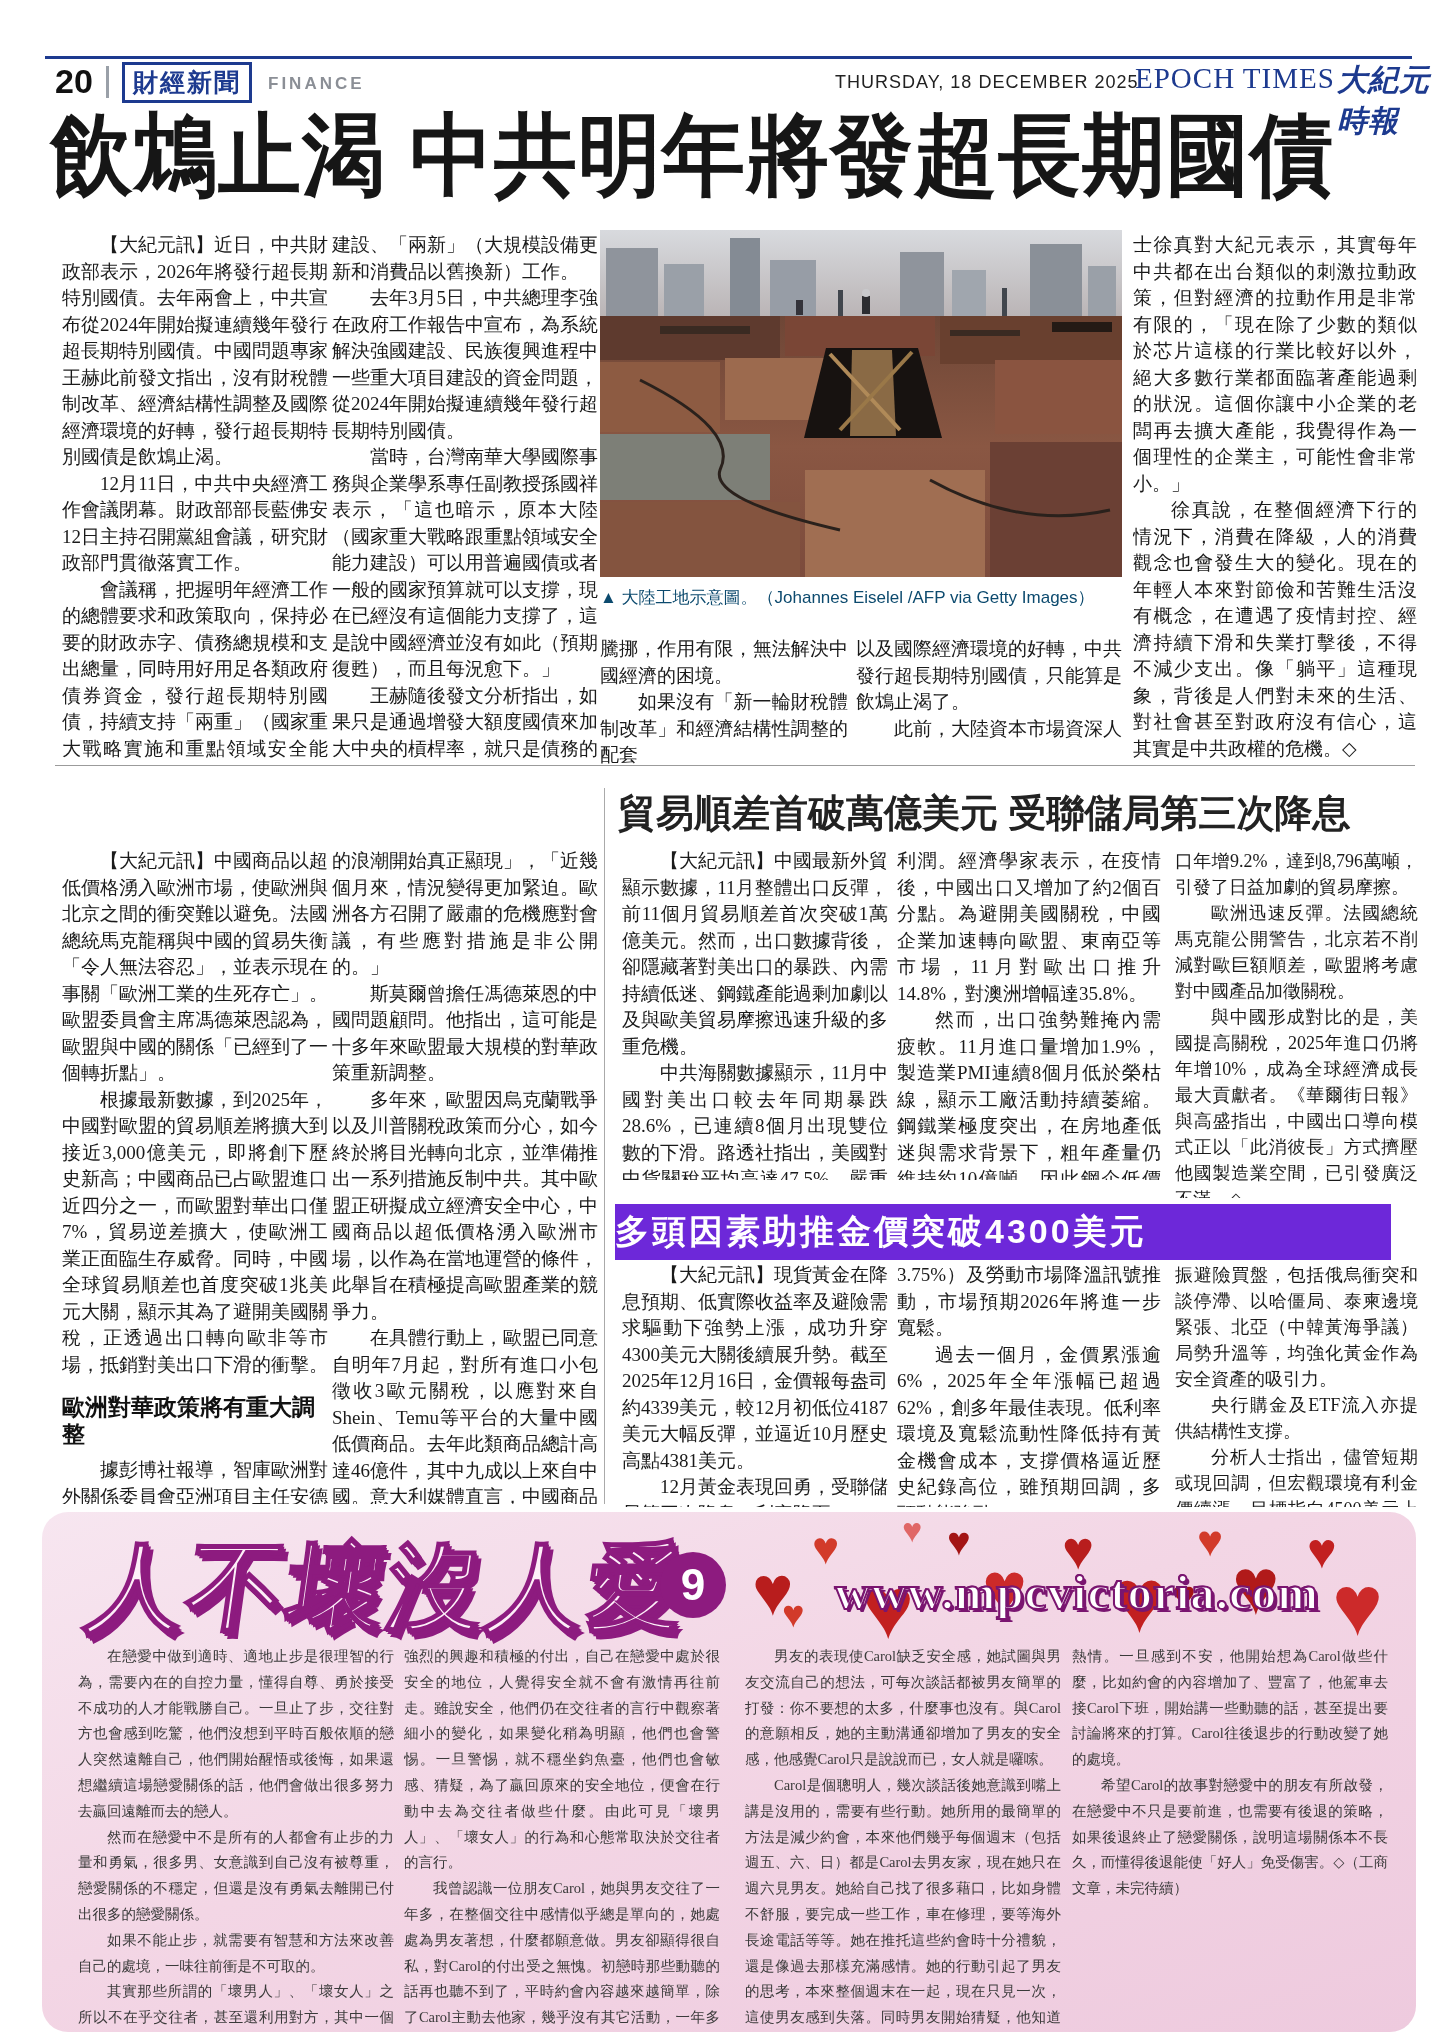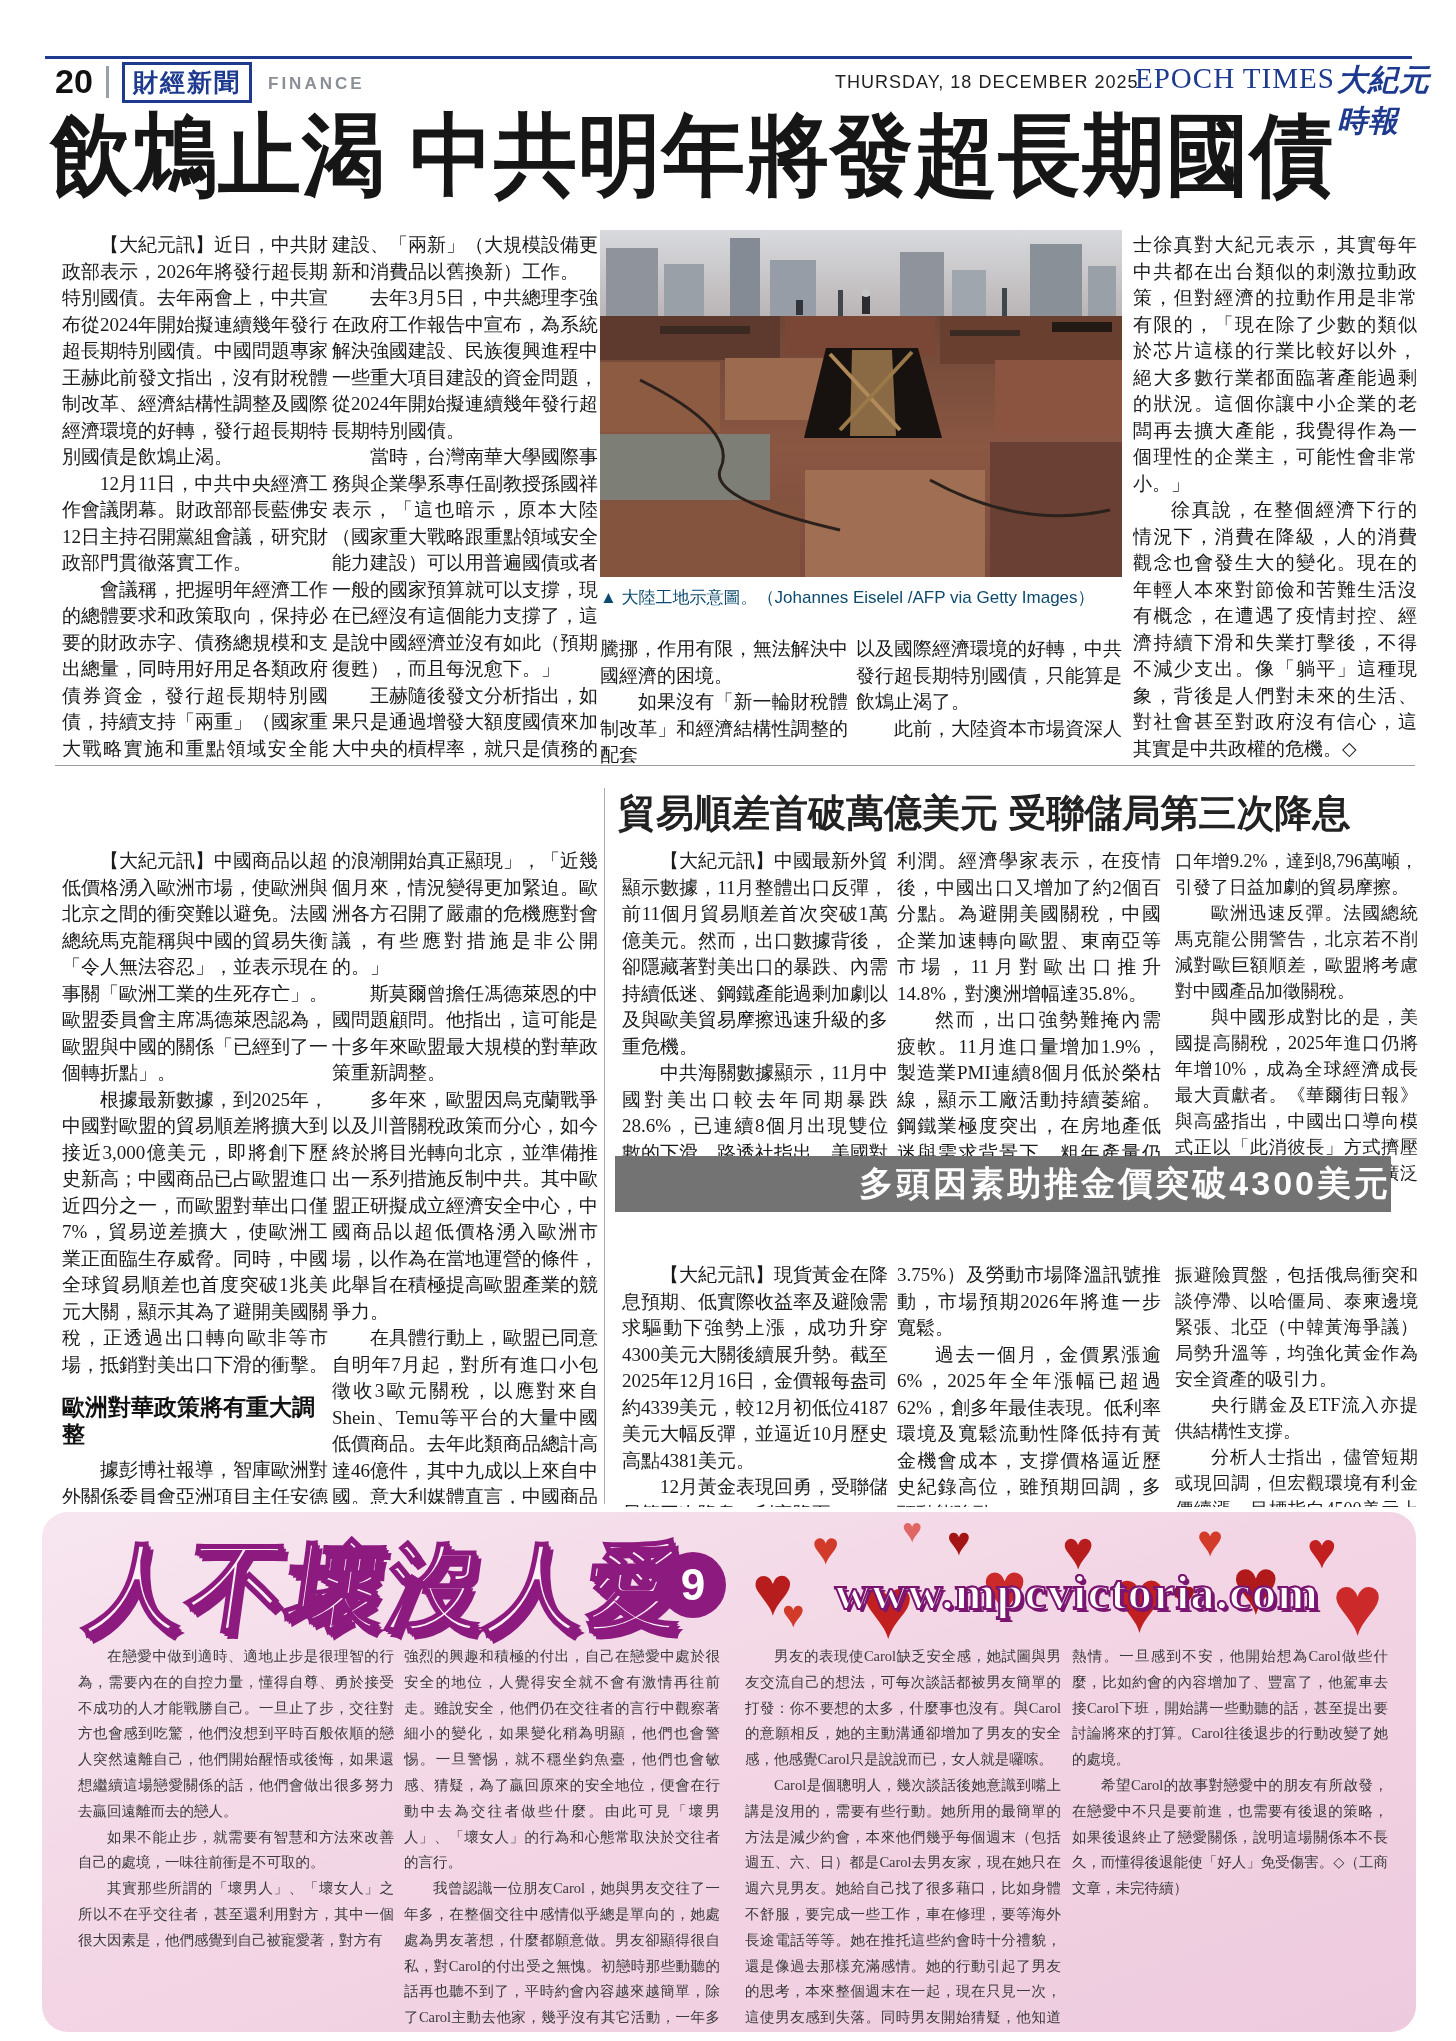--- a/index.html
+++ b/index.html
@@ -53,22 +53,22 @@
   .eur-c2{left:332px;top:848px;width:266px;height:656px;}
 
   
   #trade-headline{left:618px;top:788px;width:800px;font-family:"Liberation Sans",sans-serif;
       font-size:38px;font-weight:900;color:#222;white-space:nowrap;}
   .trd-c1{left:622px;top:848px;width:266px;height:332px;}
   .trd-c2{left:897px;top:848px;width:264px;height:332px;}
   .trd-c3{left:1175px;top:848px;width:243px;height:350px;font-size:18px;line-height:26px;}
 
   
-  #gold-banner{left:615px;top:1156px;width:776px;height:56px;background:#737373;display:flex;
-      align-items:center;justify-content:flex-end;}
+  #gold-banner{left:615px;top:1204px;width:776px;height:56px;background:#6d28d9;display:flex;
+      align-items:center;justify-content:flex-start;}
   #gold-banner span{font-family:"Liberation Sans",sans-serif;font-size:34px;font-weight:bold;color:#fff;letter-spacing:3px;}
   .gld-c1{left:622px;top:1262px;width:266px;height:245px;}
   .gld-c2{left:897px;top:1262px;width:264px;height:245px;}
   .gld-c3{left:1175px;top:1262px;width:243px;height:245px;font-size:18px;line-height:26px;}
 
   
   #ad-panel{left:42px;top:1512px;width:1374px;height:520px;border-radius:26px;
       background:linear-gradient(160deg,#f7e6f0 0%,#f3d6e5 45%,#eecade 100%);overflow:hidden;}
   #ad-title{position:absolute;left:46px;top:12px;font-family:"Liberation Sans",sans-serif;
       font-size:96px;font-weight:900;color:#fdeef8;letter-spacing:4px;transform:skewX(-8deg);
@@ -256,20 +256,21 @@
       <span class="heart"></span>
       <span class="heart"></span>
       <span class="heart"></span>
       <span class="heart"></span>
       <span class="heart"></span>
       <span class="heart"></span>
     </div>
     <div id="ad-url">www.mpcvictoria.com</div>
     <div class="ad-col" id="ad-c1">
         <p class="para ind">在戀愛中做到適時、適地止步是很理智的行為，需要內在的自控力量，懂得自尊、勇於接受不成功的人才能戰勝自己。一旦止了步，交往對方也會感到吃驚，他們沒想到平時百般依順的戀人突然遠離自己，他們開始醒悟或後悔，如果還想繼續這場戀愛關係的話，他們會做出很多努力去贏回遠離而去的戀人。</p>
+        <p class="para ind">然而在戀愛中不是所有的人都會有止步的力量和勇氣，很多男、女意識到自己沒有被尊重，戀愛關係的不穩定，但還是沒有勇氣去離開已付出很多的戀愛關係。</p>
         <p class="para ind">如果不能止步，就需要有智慧和方法來改善自己的處境，一味往前衝是不可取的。</p>
         <p class="para ind">其實那些所謂的「壞男人」、「壞女人」之所以不在乎交往者，甚至還利用對方，其中一個很大因素是，他們感覺到自己被寵愛著，對方有</p>
       </div>
     <div class="ad-col" id="ad-c2">
         <p class="para">強烈的興趣和積極的付出，自己在戀愛中處於很安全的地位，人覺得安全就不會有激情再往前走。雖說安全，他們仍在交往者的言行中觀察著細小的變化，如果變化稍為明顯，他們也會警惕。一旦警惕，就不穩坐鈞魚臺，他們也會敏感、猜疑，為了贏回原來的安全地位，便會在行動中去為交往者做些什麼。由此可見「壞男人」、「壞女人」的行為和心態常取決於交往者的言行。</p>
         <p class="para ind">我曾認識一位朋友Carol，她與男友交往了一年多，在整個交往中感情似乎總是單向的，她處處為男友著想，什麼都願意做。男友卻顯得很自私，對Carol的付出受之無愧。初戀時那些動聽的話再也聽不到了，平時約會內容越來越簡單，除了Carol主動去他家，幾乎沒有其它活動，一年多下來了，他對感情的發展避而不談。</p>
       </div>
     <div class="ad-col" id="ad-c3">
         <p class="para ind">男友的表現使Carol缺乏安全感，她試圖與男友交流自己的想法，可每次談話都被男友簡單的打發：你不要想的太多，什麼事也沒有。與Carol的意願相反，她的主動溝通卻增加了男友的安全感，他感覺Carol只是說說而已，女人就是囉嗦。</p>
         <p class="para ind">Carol是個聰明人，幾次談話後她意識到嘴上講是沒用的，需要有些行動。她所用的最簡單的方法是減少約會，本來他們幾乎每個週末（包括週五、六、日）都是Carol去男友家，現在她只在週六見男友。她給自己找了很多藉口，比如身體不舒服，要完成一些工作，車在修理，要等海外長途電話等等。她在推托這些約會時十分禮貌，還是像過去那樣充滿感情。她的行動引起了男友的思考，本來整個週末在一起，現在只見一次，這使男友感到失落。同時男友開始猜疑，他知道有些推托是藉口，但又發現Carol還是那麼禮貌、</p>

